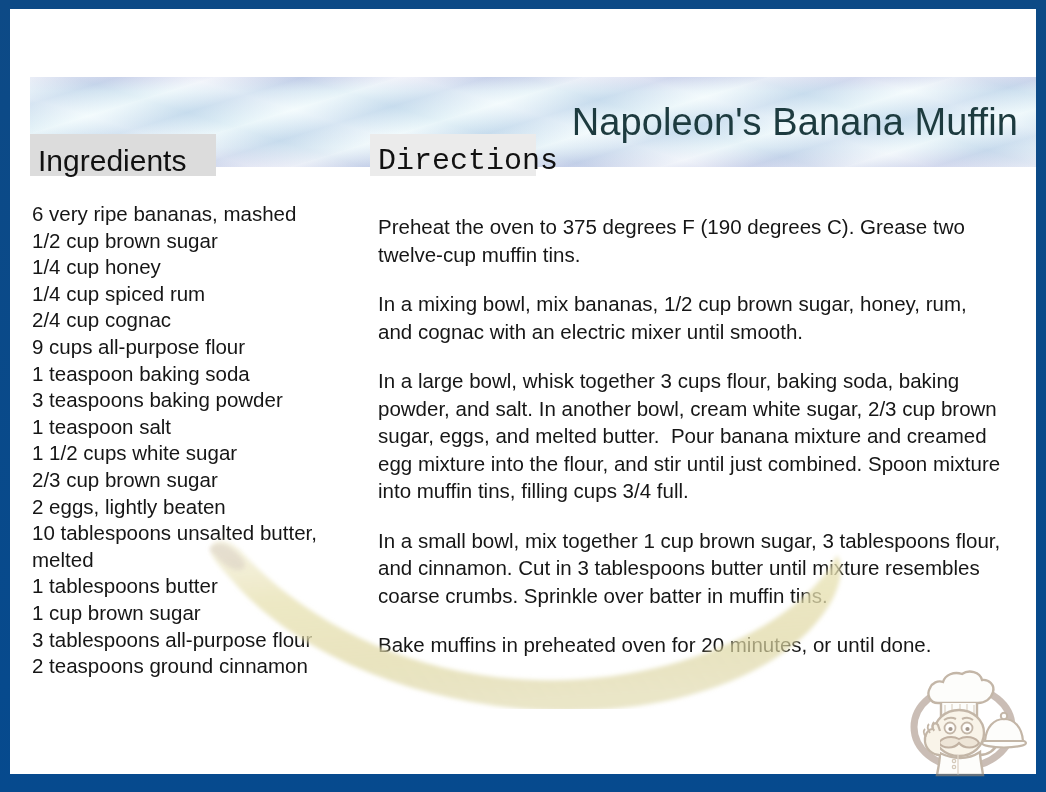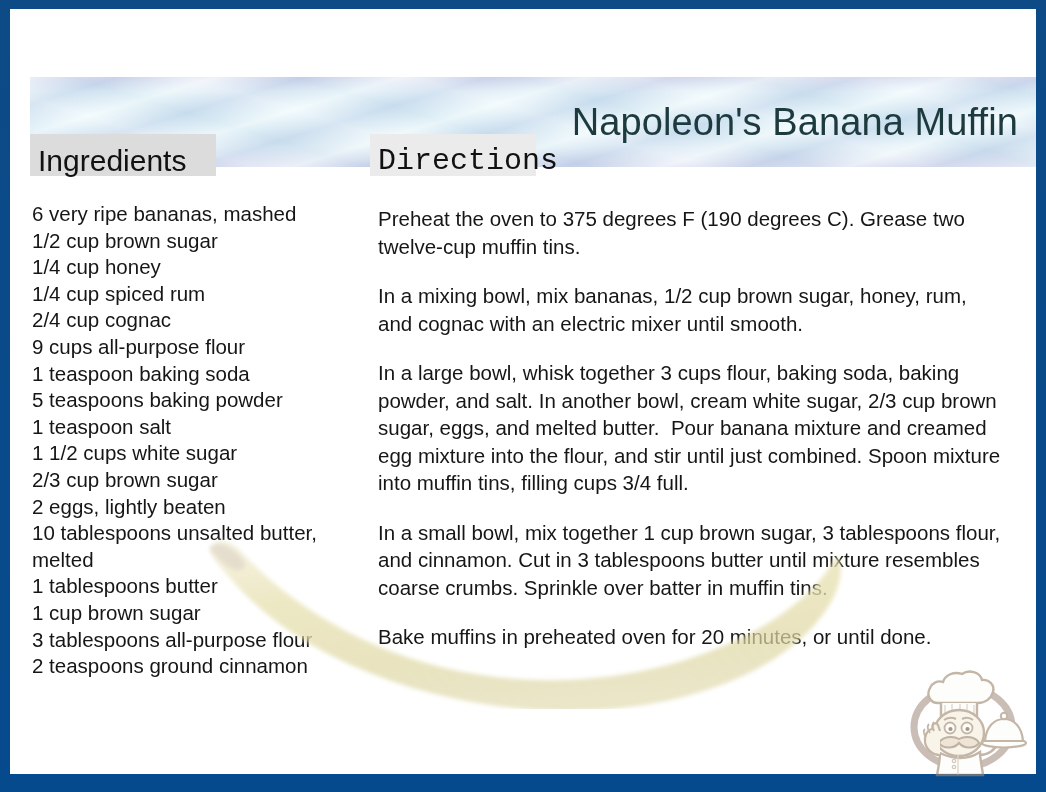--- a/index.html
+++ b/index.html
@@ -81,21 +81,21 @@
 
   
   #directions-body {
     position: absolute;
     left: 368px; top: 192px;
     width: 628px;
     font-size: 20.5px;
     color: #161616;
   }
   #directions-body p {
-    margin: 4px 0 22px 0;
+    margin: 12px 0 22px 0;
     line-height: 27.5px;
     white-space: pre-wrap;
   }
 
   
   #banana {
     position: absolute;
     left: 195px; top: 520px;
     width: 640px; height: 180px;
     pointer-events: none;
@@ -125,21 +125,21 @@
       <span class="tab-label">Ingredients</span>
     </div>
     <div id="ingredient-list">
         <div class="ing-line">6 very ripe bananas, mashed</div>
         <div class="ing-line">1/2 cup brown sugar</div>
         <div class="ing-line">1/4 cup honey</div>
         <div class="ing-line">1/4 cup spiced rum</div>
         <div class="ing-line">2/4 cup cognac</div>
         <div class="ing-line">9 cups all-purpose flour</div>
         <div class="ing-line">1 teaspoon baking soda</div>
-        <div class="ing-line">5 teaspoons baking powder</div>
+        <div class="ing-line">3 teaspoons baking powder</div>
         <div class="ing-line">1 teaspoon salt</div>
         <div class="ing-line">1 1/2 cups white sugar</div>
         <div class="ing-line">2/3 cup brown sugar</div>
         <div class="ing-line">2 eggs, lightly beaten</div>
         <div class="ing-line">10 tablespoons unsalted butter,</div>
         <div class="ing-line">melted</div>
         <div class="ing-line">1 tablespoons butter</div>
         <div class="ing-line">1 cup brown sugar</div>
         <div class="ing-line">3 tablespoons all-purpose flour</div>
         <div class="ing-line">2 teaspoons ground cinnamon</div>

